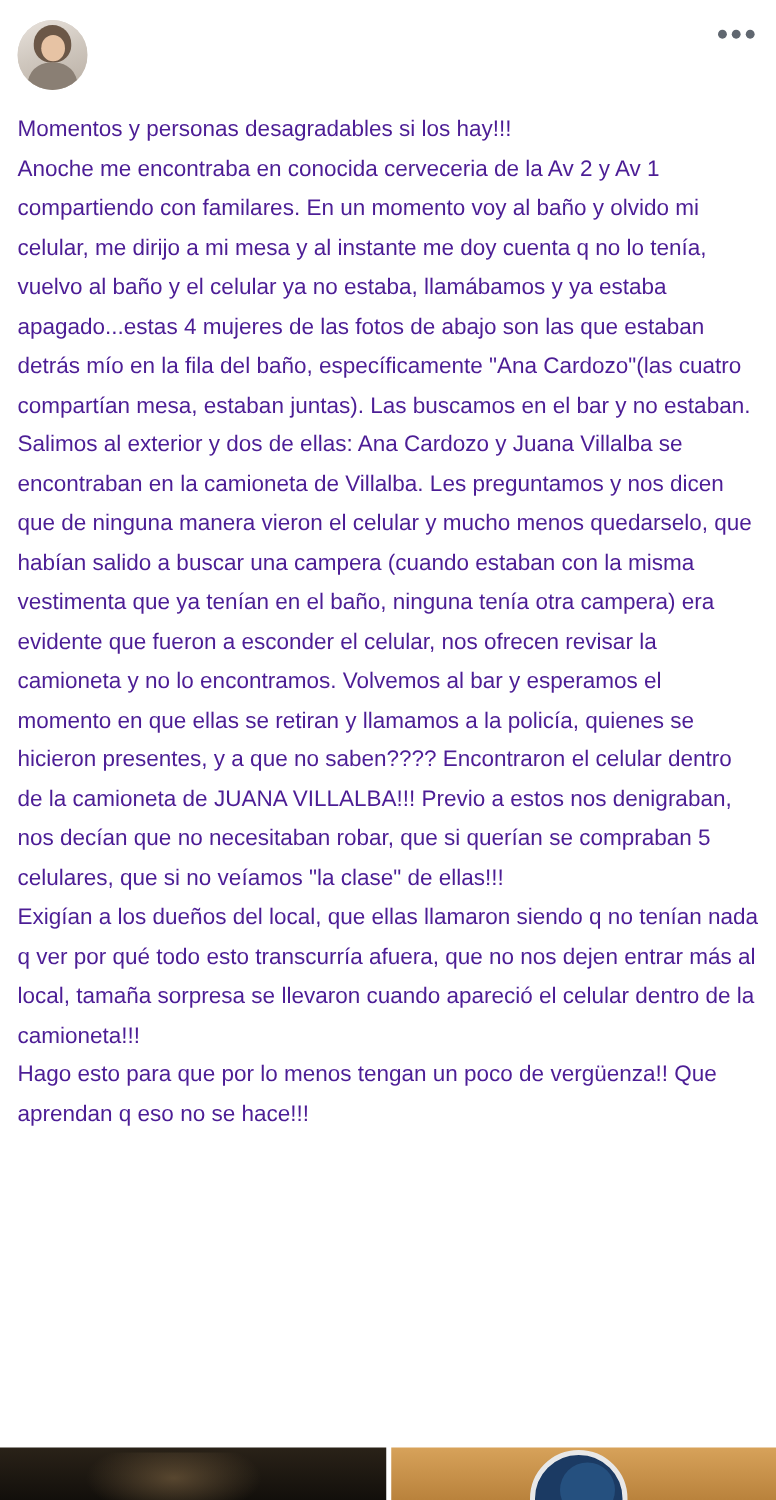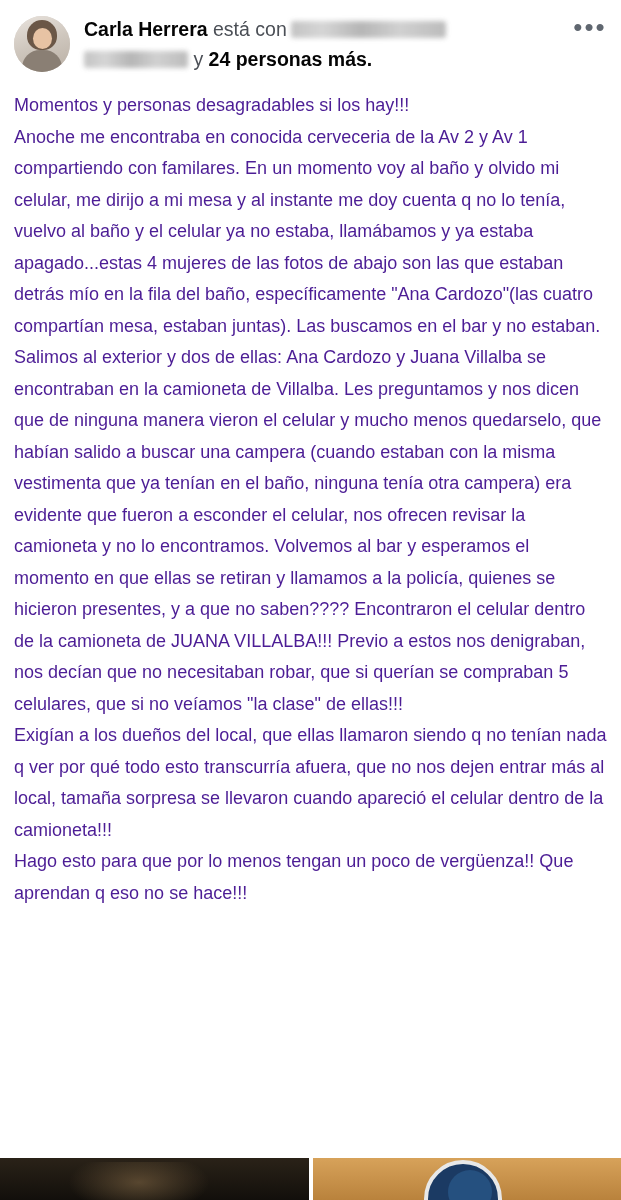--- a/index.html
+++ b/index.html
@@ -217,24 +217,20 @@
   <div class="post-header">
 
     <div class="avatar">
       <div class="av-bg"></div>
       <div class="av-body"></div>
       <div class="av-hair"></div>
       <div class="av-face"></div>
     </div>
 
     <div class="header-text">
-      <div class="byline">
-        <span class="name">Carla Herrera</span><span class="plain">&nbsp;</span><span class="plain">está con</span><span class="redact r1"></span><br>
-        <span class="redact r2"></span><span class="plain">&nbsp;</span><span class="plain">y</span><span class="plain">&nbsp;</span><span class="strong">24 personas más</span><span class="strong">.</span>
-      </div>
 
     </div>
 
     <div class="menu-dots">•••</div>
   </div>
 
   <div class="post-body">Momentos y personas desagradables si los hay!!!
 Anoche me encontraba en conocida cerveceria de la Av 2 y Av 1 compartiendo con familares. En un momento voy al baño y olvido mi celular, me dirijo a mi mesa y al instante me doy cuenta q no lo tenía, vuelvo al baño y el celular ya no estaba, llamábamos y ya estaba apagado...estas 4 mujeres de las fotos de abajo son las que estaban detrás mío en la fila del baño, específicamente "Ana Cardozo"(las cuatro compartían mesa, estaban juntas). Las buscamos en el bar y no estaban. Salimos al exterior y dos de ellas: Ana Cardozo y Juana Villalba se encontraban en la camioneta de Villalba. Les preguntamos y nos dicen que de ninguna manera vieron el celular y mucho menos quedarselo, que habían salido a buscar una campera (cuando estaban con la misma vestimenta que ya tenían en el baño, ninguna tenía otra campera) era evidente que fueron a esconder el celular, nos ofrecen revisar la camioneta y no lo encontramos. Volvemos al bar y esperamos el momento en que ellas se retiran y llamamos a la policía, quienes se hicieron presentes, y a que no saben???? Encontraron el celular dentro de la camioneta de JUANA VILLALBA!!! Previo a estos nos denigraban, nos decían que no necesitaban robar, que si querían se compraban 5 celulares, que si no veíamos "la clase" de ellas!!!
 Exigían a los dueños del local, que ellas llamaron siendo q no tenían nada q ver por qué todo esto transcurría afuera, que no nos dejen entrar más al local, tamaña sorpresa se llevaron cuando apareció el celular dentro de la camioneta!!!
 Hago esto para que por lo menos tengan un poco de vergüenza!! Que aprendan q eso no se hace!!!</div>

